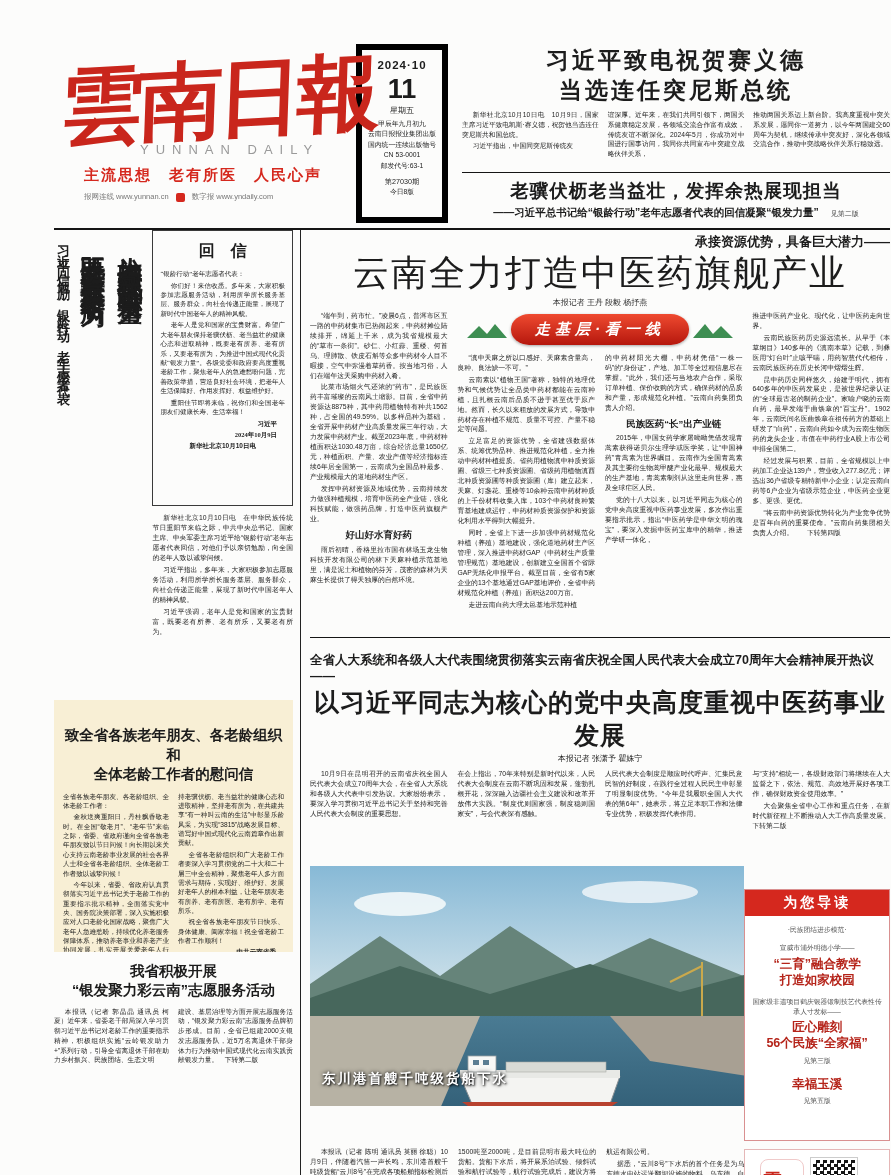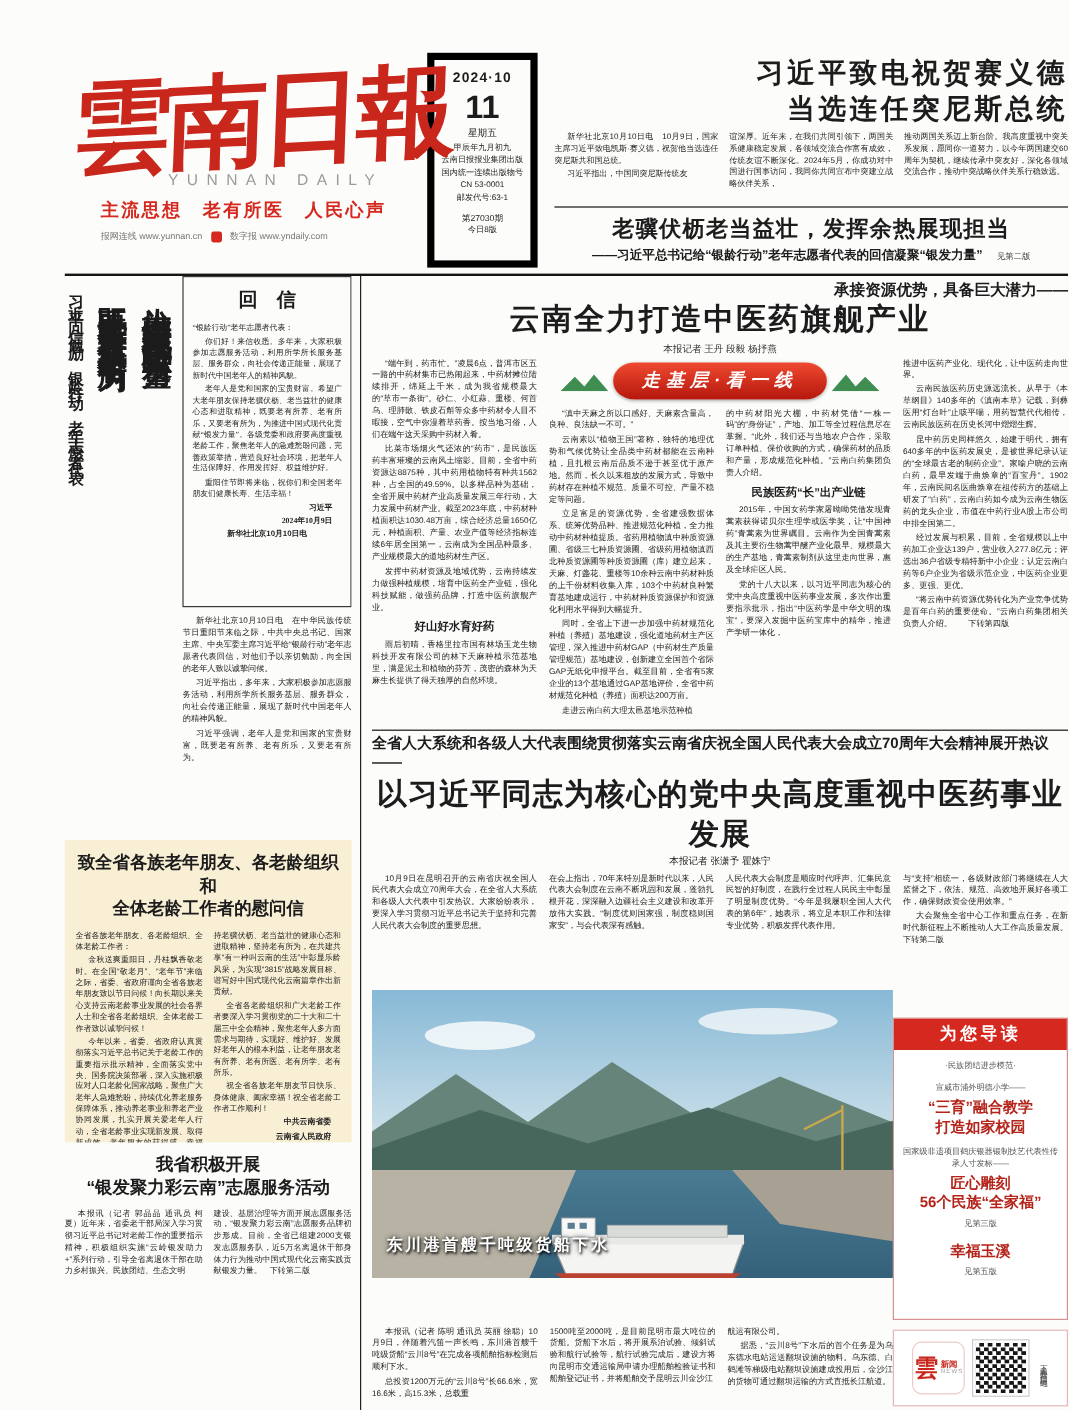--- a/index.html
+++ b/index.html
@@ -23,21 +23,21 @@
   .slogan{color:#d5281e;font-weight:bold;font-size:15px;letter-spacing:2px;margin:9px 0 0 30px;}
   .linkline{display:flex;gap:7px;font-size:7.5px;color:#777;margin:7px 0 0 30px;align-items:center;}
   .flame{width:9px;height:9px;background:#d5281e;border-radius:2px;display:inline-block;}
   .datebox{width:92px;border:6px solid #000000;padding:7px 3px 4px;text-align:center;
            font-size:6.8px;line-height:1.55;box-sizing:border-box;}
   .datebox .ym{font-weight:bold;font-size:11.5px;letter-spacing:1px;}
   .datebox .day{font-weight:bold;font-size:27px;line-height:1.05;margin-bottom:2px;}
   .datebox .wk{font-size:8px;margin-bottom:1px;}
   .datebox .issue{margin-top:5px;font-size:7.2px;}
   .tr-block{flex:1;padding-left:14px;display:flex;flex-direction:column;}
-  .tr-h1{font-weight:900;font-size:23px;text-align:right;line-height:1.22;letter-spacing:3px;margin-top:2px;}
+  .tr-h1{font-weight:900;font-size:23px;text-align:center;line-height:1.22;letter-spacing:3px;margin-top:2px;}
   .tr-cols{display:flex;gap:9px;margin-top:6px;height:57px;overflow:hidden;}
   .tr-col{flex:1;font-size:6.7px;line-height:1.45;}
   .band{border-top:1.5px solid #151515;margin-top:5px;padding-top:5px;}
   .band-h{font-weight:900;font-size:18.5px;text-align:center;letter-spacing:1px;}
   .band-sub{display:flex;justify-content:center;align-items:flex-end;gap:12px;font-size:10.5px;font-weight:bold;margin-top:3px;}
   .band-ref{font-size:7px;color:#444;font-weight:normal;padding-bottom:1px;}
 
   
   .mainrow{display:flex;}
   .leftcol{width:247px;border-right:1px solid #222;padding-right:7px;box-sizing:border-box;}
@@ -46,43 +46,43 @@
   
   .lefttop{display:flex;height:462px;overflow:hidden;}
   .vtitles{display:flex;gap:6px;padding-top:6px;}
   .vkicker{writing-mode:vertical-rl;font-size:13px;font-weight:bold;letter-spacing:7px;height:448px;line-height:1.3;}
   .vbig{writing-mode:vertical-rl;font-weight:900;font-size:25px;letter-spacing:3px;height:452px;line-height:1.25;}
   .lettercol{flex:1;padding-left:7px;display:flex;flex-direction:column;min-width:0;}
   .letterbox{border:1px solid #3a3a3a;padding:8px 7px;height:276px;box-sizing:border-box;overflow:hidden;
              font-family:"Liberation Serif","DejaVu Serif",serif;font-size:6.5px;line-height:1.45;}
   .letterbox h3{text-align:center;font-size:16px;letter-spacing:16px;margin:0 0 7px;font-family:"Liberation Sans",sans-serif;text-indent:16px;}
   .wiretext{margin-top:7px;flex:1;overflow:hidden;font-size:6.8px;line-height:1.47;}
-  .comfort{background:#f8efd5;margin-top:8px;padding:10px 9px 6px;height:252px;box-sizing:border-box;overflow:hidden;}
+  .comfort{background:#f8efd5;margin-top:8px;padding:26px 9px 6px;height:252px;box-sizing:border-box;overflow:hidden;}
   .comfort h2{font-size:14.5px;font-weight:900;text-align:center;line-height:1.35;margin:0 0 7px;}
   .comfort-cols{display:flex;gap:9px;height:180px;overflow:hidden;}
   .comfort-col{flex:1;font-size:6.6px;line-height:1.42;min-width:0;}
   .silver h2{font-size:14.5px;font-weight:900;text-align:center;line-height:1.3;margin:10px 0 7px;}
   .silver-cols{display:flex;gap:9px;height:100px;overflow:hidden;}
   .silver-col{flex:1;font-size:6.7px;line-height:1.45;min-width:0;}
 
   
   .ma-kicker{font-weight:bold;font-size:13px;margin:3px 0 2px;text-align:right;}
-  .ma-h{font-size:25px;font-weight:700;text-align:center;letter-spacing:2px;line-height:1.1;}
+  .ma-h{font-size:36px;font-weight:400;text-align:center;letter-spacing:2px;line-height:1.1;}
   .ma-by{text-align:center;font-size:8px;color:#333;margin:4px 0 3px;}
   .ma-body{position:relative;display:flex;gap:10px;height:302px;overflow:hidden;}
   .ma-col{flex:1;font-size:6.8px;line-height:1.47;min-width:0;}
   .ma-col.padtop{padding-top:42px;}
   .banner{position:absolute;left:23%;width:54%;top:1px;height:36px;display:flex;align-items:center;justify-content:center;gap:4px;}
   .banner-pill{background:linear-gradient(#ef4a30,#b5170d);color:#fff;font-weight:900;font-size:15px;
                letter-spacing:5px;padding:6px 24px;border-radius:18px/15px;font-style:italic;
                box-shadow:0 1px 3px rgba(0,0,0,.35);white-space:nowrap;}
   .mtn{flex:0 0 auto;}
 
   
-  .npc{border-top:1.5px solid #151515;margin-top:7px;padding-top:2px;}
+  .npc{border-top:1.5px solid #151515;margin-top:24px;padding-top:14px;}
   .npc-kicker{font-weight:bold;font-size:12.5px;}
   .npc-h{font-size:25px;font-weight:900;text-align:center;letter-spacing:1px;margin:3px 0 1px;}
   .npc-by{text-align:center;font-size:8px;margin-bottom:5px;}
   .npc-body{display:flex;gap:10px;height:92px;overflow:hidden;}
   .npc-col{flex:1;font-size:6.8px;line-height:1.47;min-width:0;}
 
   
   .photorow{display:flex;margin-top:5px;}
   .photo{width:438px;height:240px;position:relative;overflow:hidden;background:#9cc;}
   .photo-cap{position:absolute;left:12px;bottom:18px;color:#fff;font-weight:900;font-size:13.5px;

